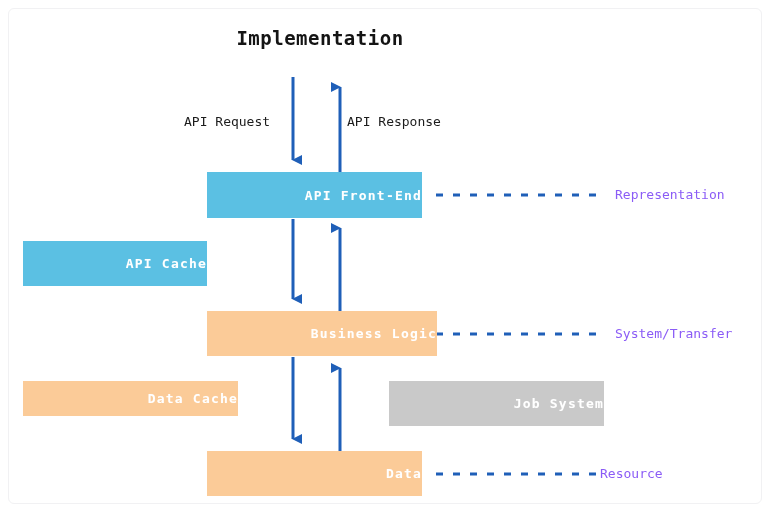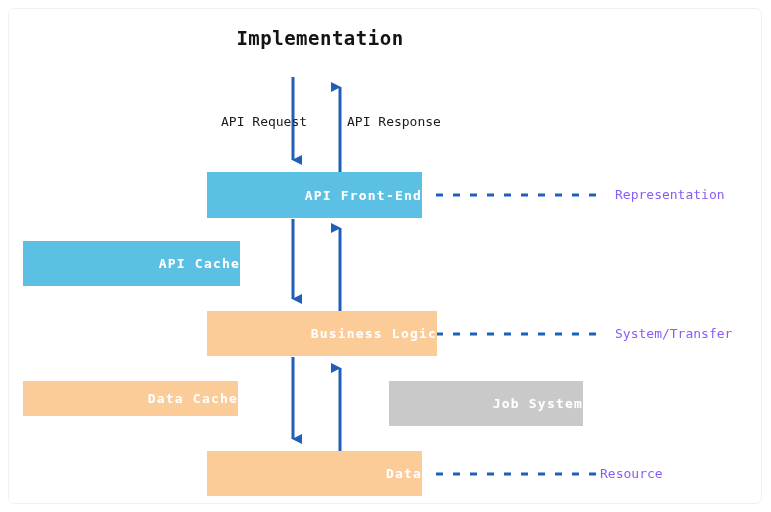--- a/index.html
+++ b/index.html
@@ -66,44 +66,44 @@
   .node-blue   { background: #5BC0E3; }
   .node-orange { background: #FBCB98; }
   .node-gray   { background: #C9C9C9; }
 
   
   .n-api-frontend   { left: 207px; top: 172px; width: 215px; height: 46px; }
   .n-business-logic { left: 207px; top: 311px; width: 230px; height: 45px; }
   .n-data           { left: 207px; top: 451px; width: 215px; height: 45px; }
 
   
-  .n-api-cache  { left: 23px;  top: 241px; width: 217px; height: 45px; }
+  .n-api-cache  { left: 23px;  top: 241px; width: 184px; height: 45px; }
   .n-data-cache { left: 23px;  top: 381px; width: 215px; height: 35px; }
-  .n-job-system { left: 389px; top: 381px; width: 194px; height: 45px; }
+  .n-job-system { left: 389px; top: 381px; width: 215px; height: 45px; }
 
   
   #arrows {
     position: absolute;
     left: 0; top: 0;
     width: 771px;
     height: 512px;
     z-index: 2;
     pointer-events: none;
   }
 
   
   .edge-label {
     position: absolute;
     font-family: "DejaVu Sans Mono", "Liberation Mono", monospace;
     font-size: 13px;
     color: #1c1c1c;
     white-space: nowrap;
     z-index: 4;
   }
-  .lbl-api-request  { left: 184px; top: 114px; margin-left: 37px; }
+  .lbl-api-request  { left: 184px; top: 114px; }
   .lbl-api-response { left: 347px; top: 114px; }
 
   
   .side-label {
     position: absolute;
     font-family: "DejaVu Sans Mono", "Liberation Mono", monospace;
     font-size: 13px;
     color: #8b5cf6;
     white-space: nowrap;
     z-index: 4;

